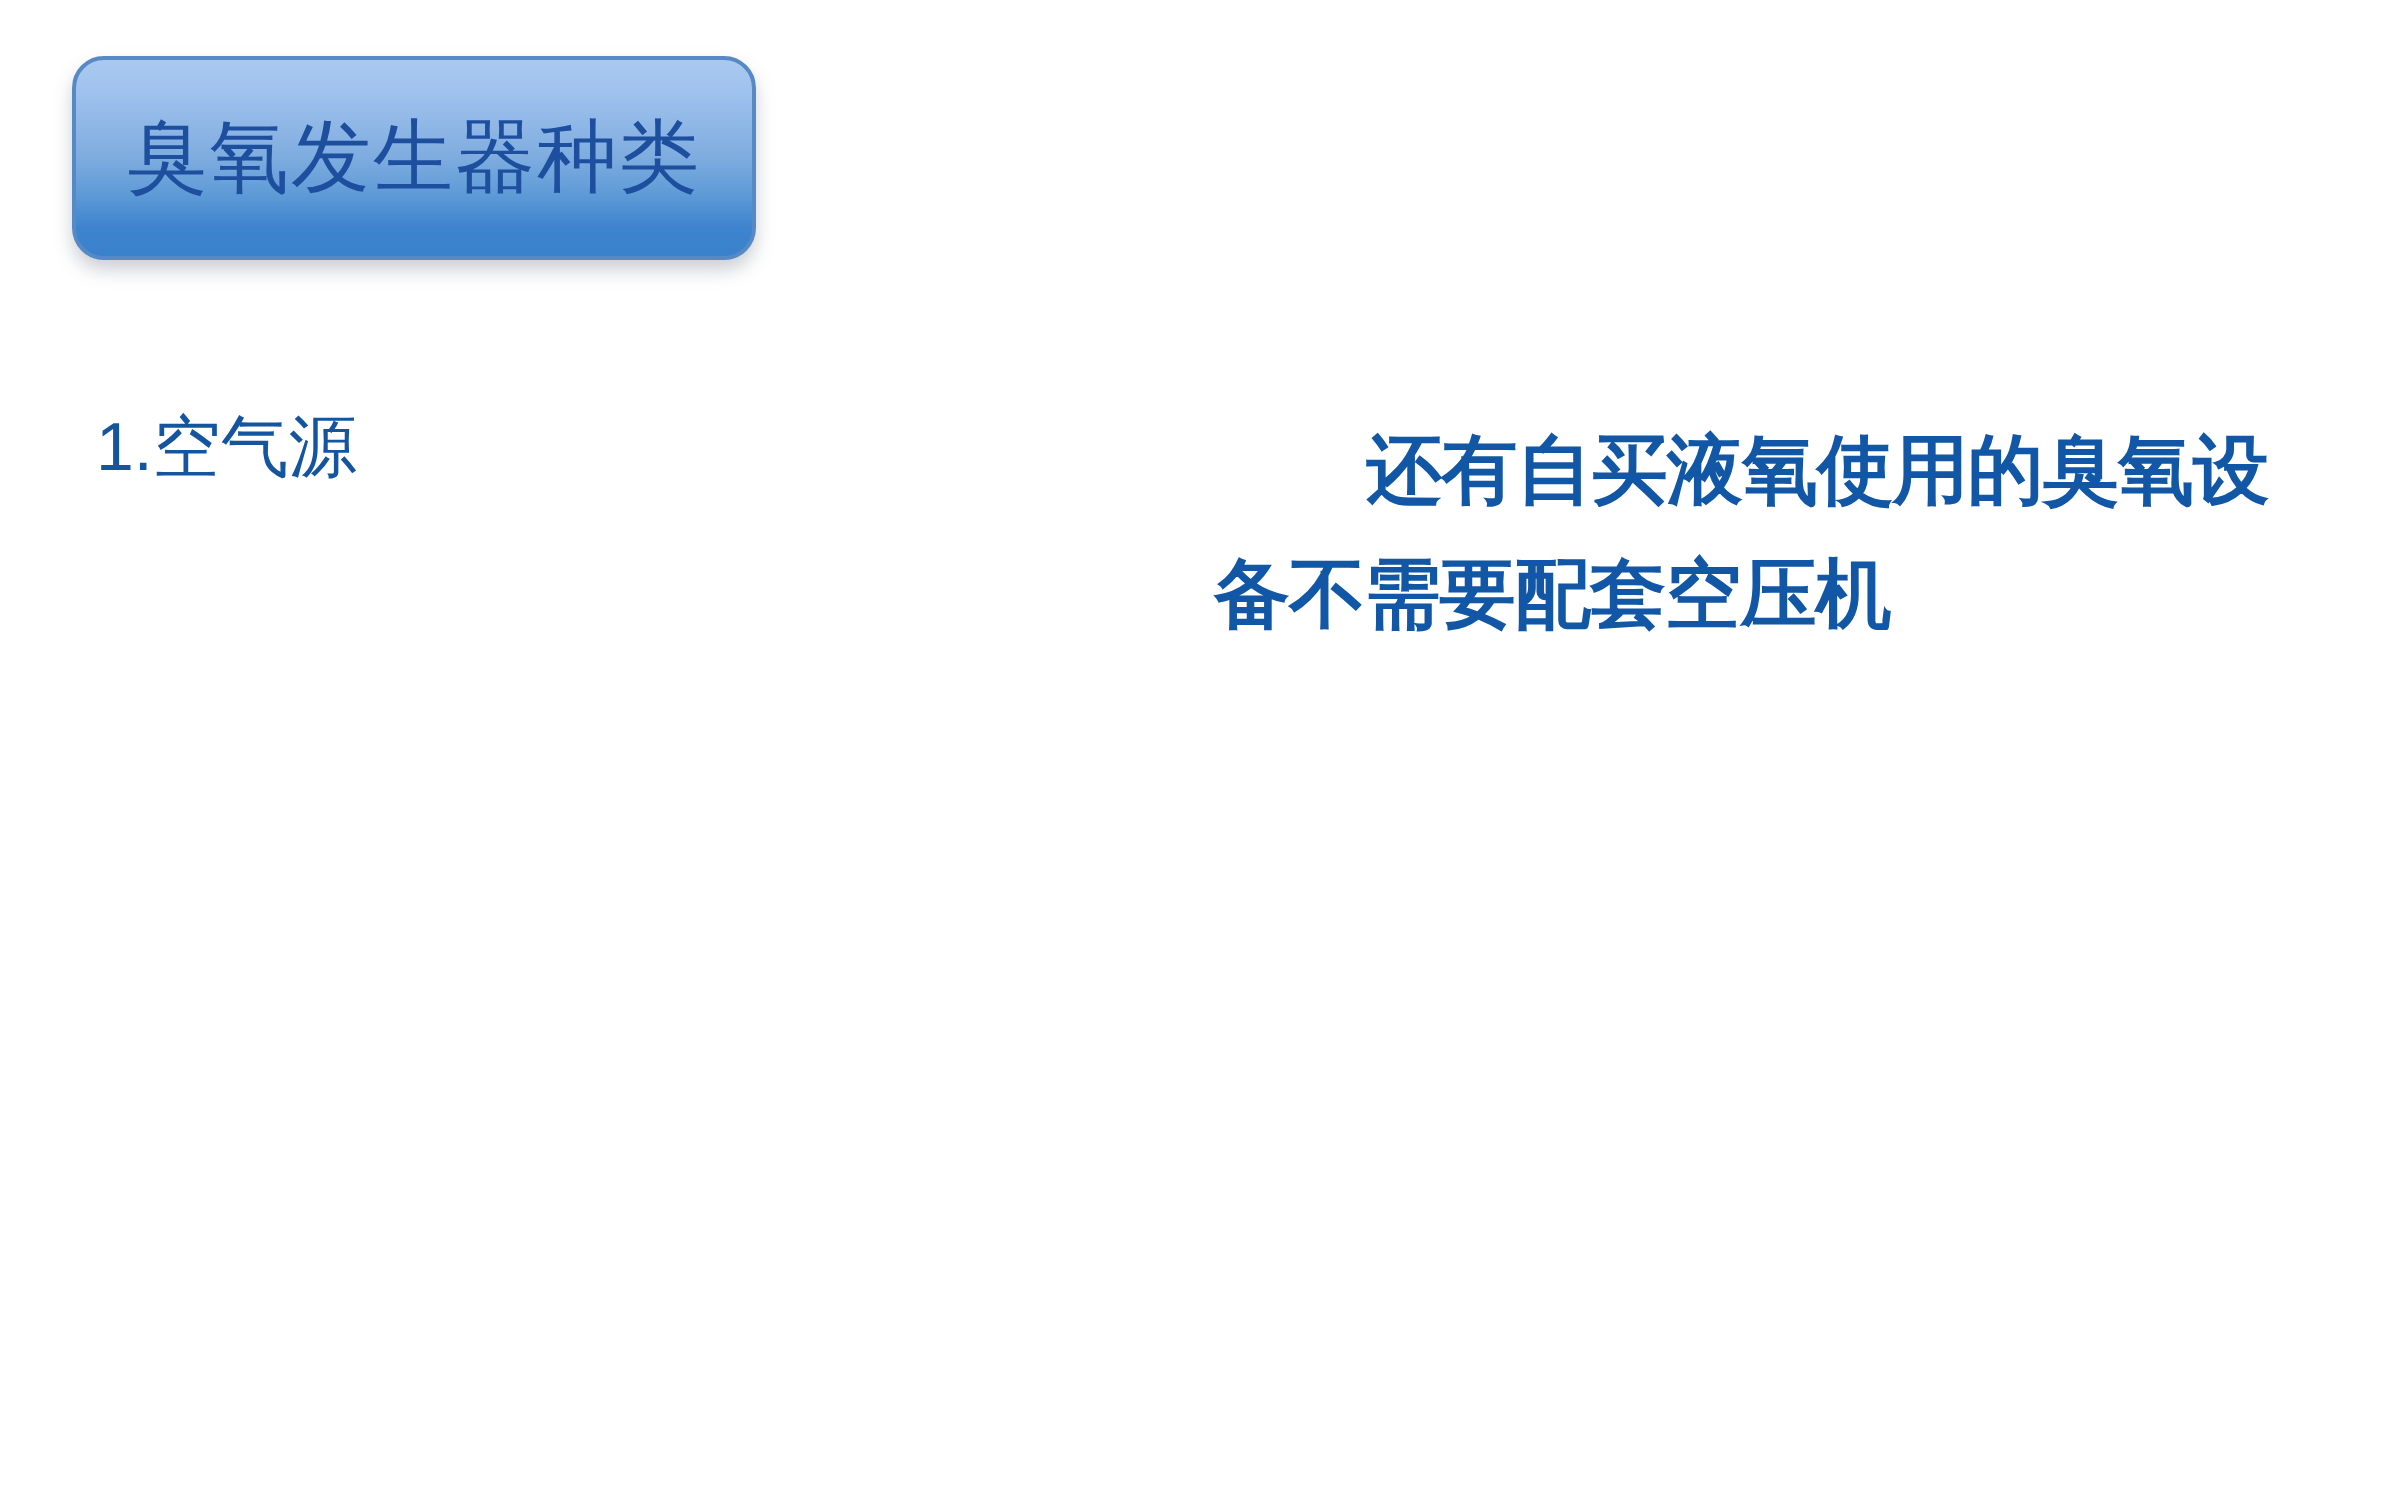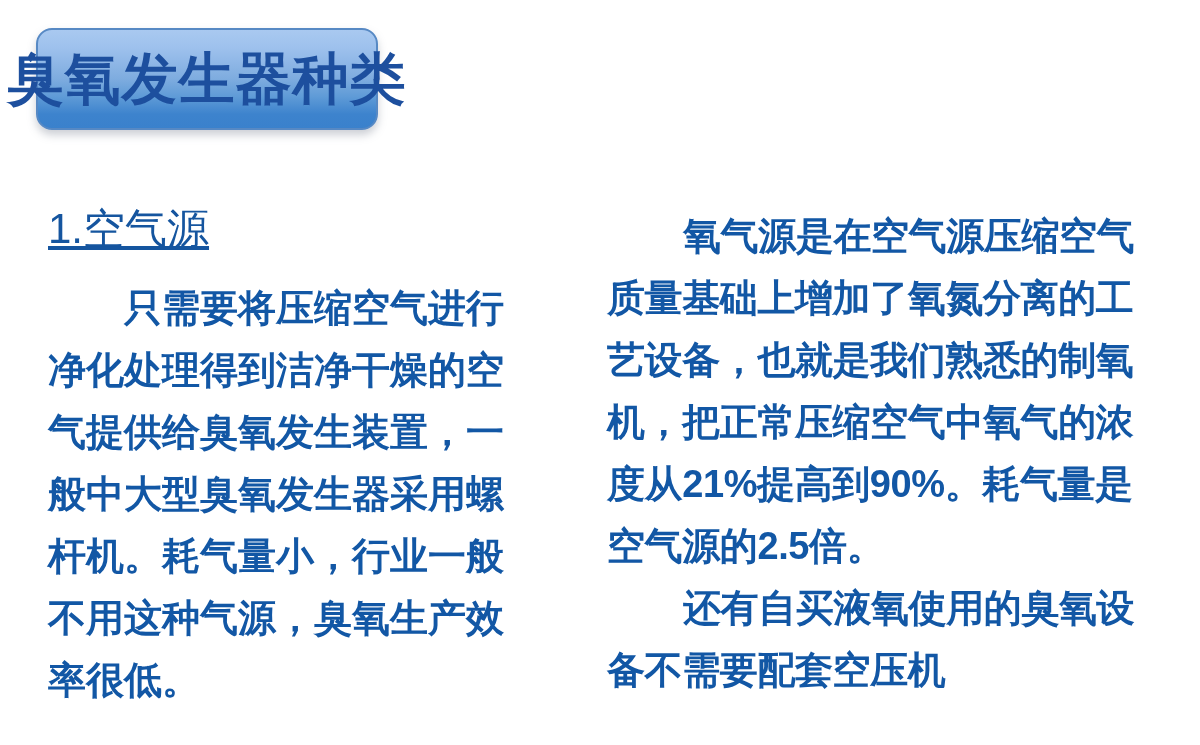--- a/index.html
+++ b/index.html
@@ -36,22 +36,22 @@
                 #7eacdf 50%,
                 #5f9bd7 68%,
                 #3d83cd 86%,
                 #3a81cc 100%);
     box-shadow: 0 5px 9px rgba(120,130,145,0.38);
     display: flex;
     align-items: center;
     justify-content: center;
   }
   .banner-title {
-    font-size: 56px;
-    font-weight: 700;
+    font-size: 40px;
+    font-weight: 400;
     letter-spacing: 1px;
     color: #1d4f9e;
     line-height: 1;
     white-space: nowrap;
     user-select: none;
   }
 
   
   .columns {
     position: absolute;
@@ -60,27 +60,26 @@
     width: 1200px;
     display: flex;
   }
   .column {
     box-sizing: border-box;
   }
   .column-left  { width: 555px; padding-left: 48px;  padding-right: 28px; }
   .column-right { width: 645px; padding-left: 52px;  padding-right: 30px; }
 
   .col-heading {
-    font-size: 42px;
+    font-size: 34px;
     font-weight: 400;
     color: #15559f;
     line-height: 1.15;
     margin: 0 0 24px 0;
     white-space: nowrap;
-    text-decoration: underline;
   }
 
   .col-body p {
     margin: 0;
     font-size: 38px;
     font-weight: 700;
     color: #1257a5;
     line-height: 62px;
     text-indent: 76px;
     letter-spacing: 0px;
@@ -100,25 +99,21 @@
 <div class="banner-wrap">
   <div class="banner">
     <span class="banner-title">臭氧发生器种类</span>
   </div>
 </div>
 
 <div class="columns">
 
   <div class="column column-left">
     <h2 class="col-heading">1.空气源</h2>
-    <div class="col-body">
-      <p>只需要将压缩空气进行净化处理得到洁净干燥的空气提供给臭氧发生装置，一般中大型臭氧发生器采用螺杆机。耗气量小，行业一般不用这种气源，臭氧生产效率很低。</p>
-    </div>
   </div>
 
   <div class="column column-right">
     <div class="col-body">
-      <p>氧气源是在空气源压缩空气质量基础上增加了氧氮分离的工艺设备，也就是我们熟悉的制氧机，把正常压缩空气中氧气的浓度从21%提高到90%。耗气量是空气源的2.5倍。</p>
       <p>还有自买液氧使用的臭氧设备不需要配套空压机</p>
     </div>
   </div>
 
 </div>
 
 </body></html>

